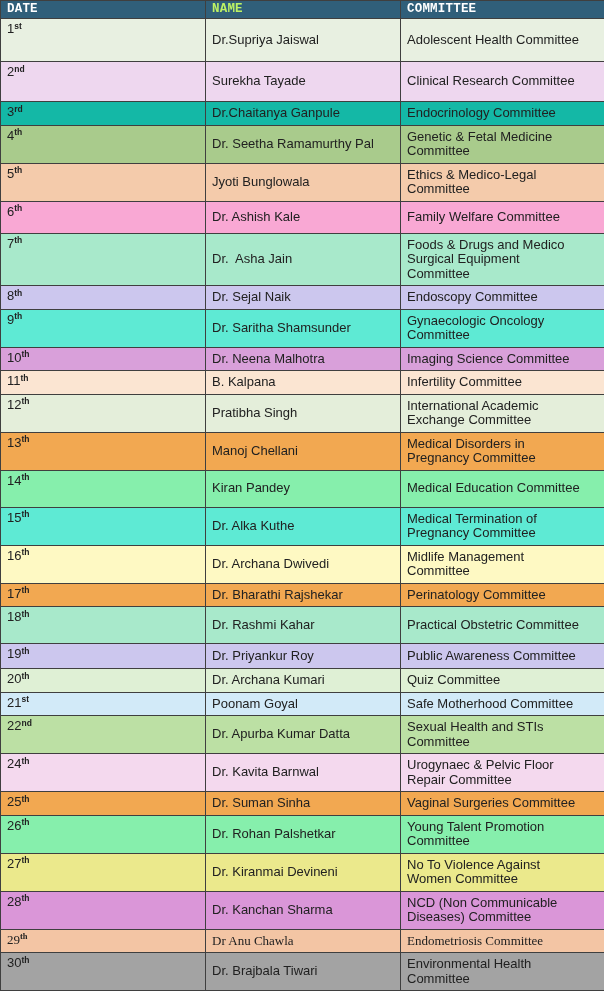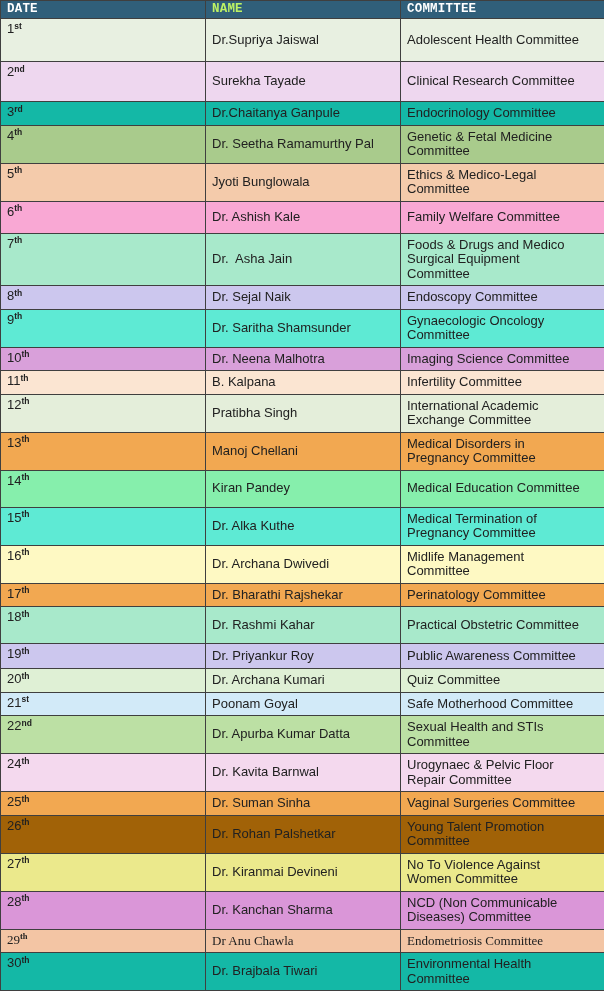--- a/index.html
+++ b/index.html
@@ -188,39 +188,39 @@
       <tr style="background: rgb(244, 217, 238); height: 37px;">
     <td class="date"><span class="day">24</span><span class="ord">th</span></td>
     <td class="name">Dr. Kavita Barnwal</td>
     <td class="committee">Urogynaec &amp; Pelvic Floor Repair Committee</td>
   </tr>
       <tr style="background: rgb(242, 168, 81); height: 23px;">
     <td class="date"><span class="day">25</span><span class="ord">th</span></td>
     <td class="name">Dr. Suman Sinha</td>
     <td class="committee">Vaginal Surgeries Committee</td>
   </tr>
-      <tr style="background: #a16207; height: 37px;">
+      <tr style="background: #86efac; height: 37px;">
     <td class="date"><span class="day">26</span><span class="ord">th</span></td>
     <td class="name">Dr. Rohan Palshetkar</td>
     <td class="committee">Young Talent Promotion Committee</td>
   </tr>
       <tr style="background: rgb(235, 233, 140); height: 37px;">
     <td class="date"><span class="day">27</span><span class="ord">th</span></td>
     <td class="name">Dr. Kiranmai Devineni</td>
     <td class="committee">No To Violence Against Women Committee</td>
   </tr>
       <tr style="background: rgb(218, 150, 216); height: 37px;">
     <td class="date"><span class="day">28</span><span class="ord">th</span></td>
     <td class="name">Dr. Kanchan Sharma</td>
     <td class="committee">NCD (Non Communicable Diseases) Committee</td>
   </tr>
       <tr style="background: rgb(243, 197, 164); height: 23px; font-family: Liberation Serif, serif;">
     <td class="date"><span class="day">29</span><span class="ord">th</span></td>
     <td class="name">Dr Anu Chawla</td>
     <td class="committee">Endometriosis Committee</td>
   </tr>
-      <tr style="background: #14b8a6; height: 37px;">
+      <tr style="background: #a3a3a3; height: 37px;">
     <td class="date"><span class="day">30</span><span class="ord">th</span></td>
     <td class="name">Dr. Brajbala Tiwari</td>
     <td class="committee">Environmental Health Committee</td>
   </tr>
     </tbody>
 </table>
 
 </body></html>

